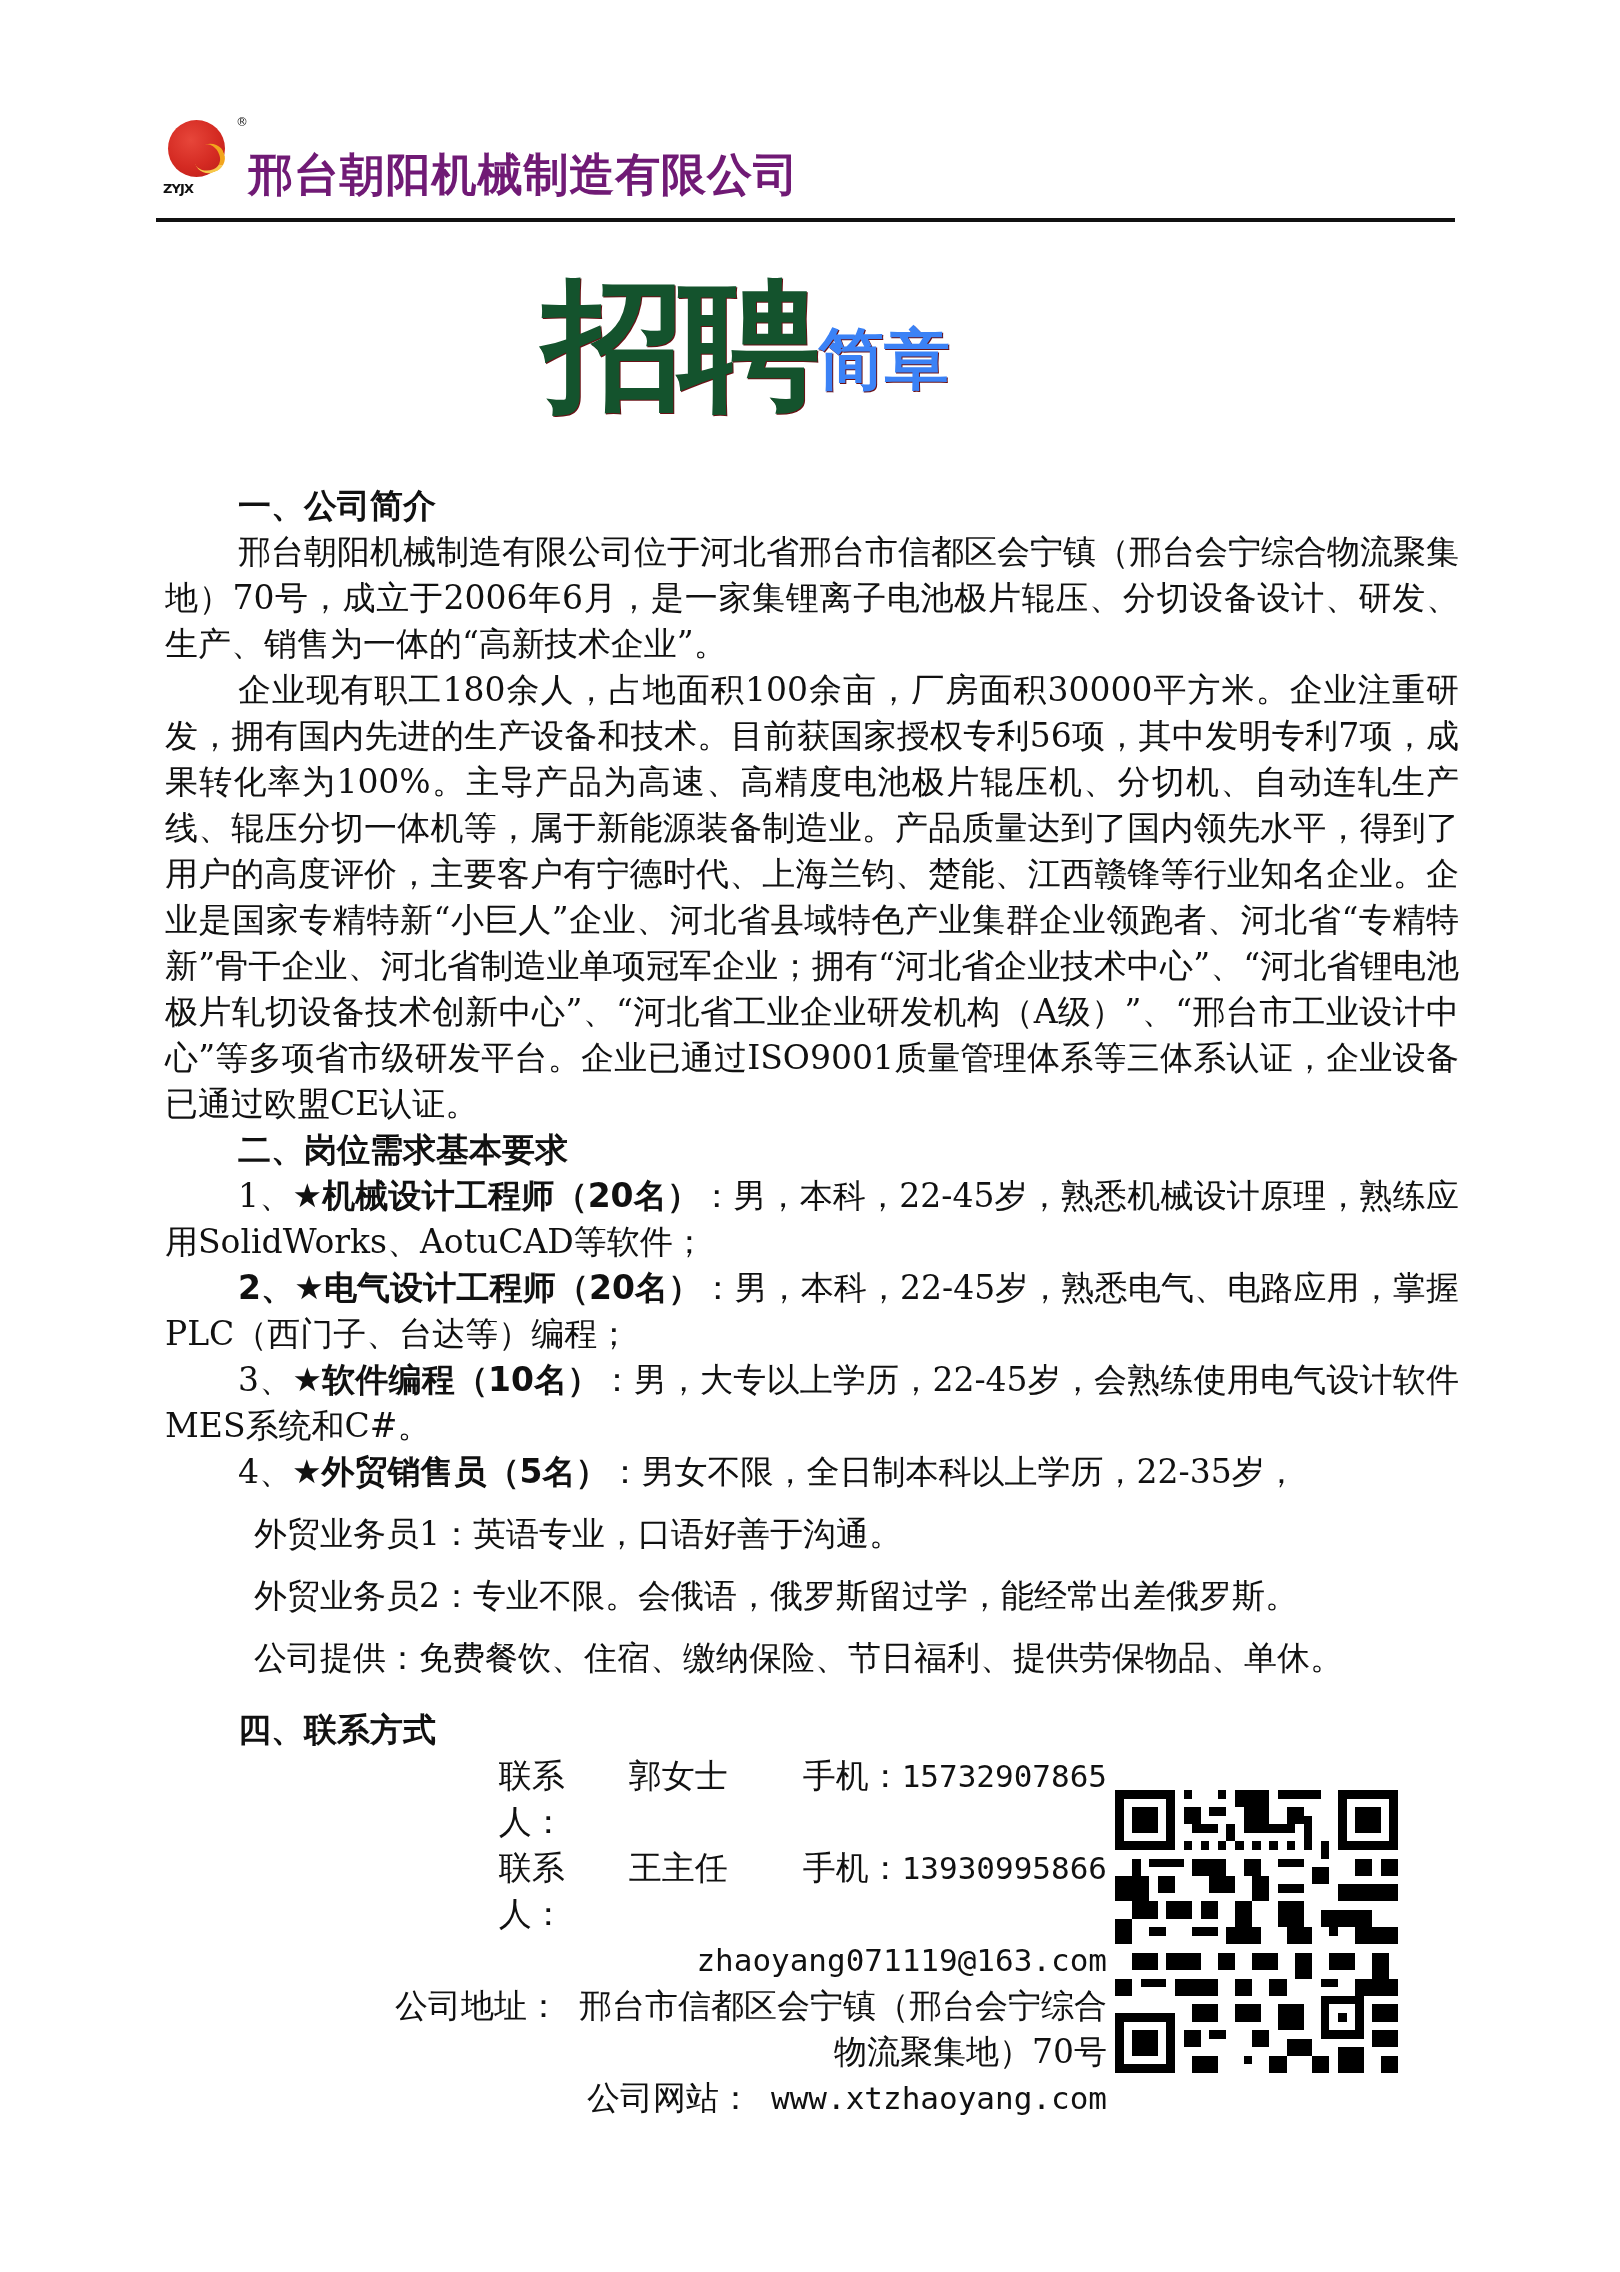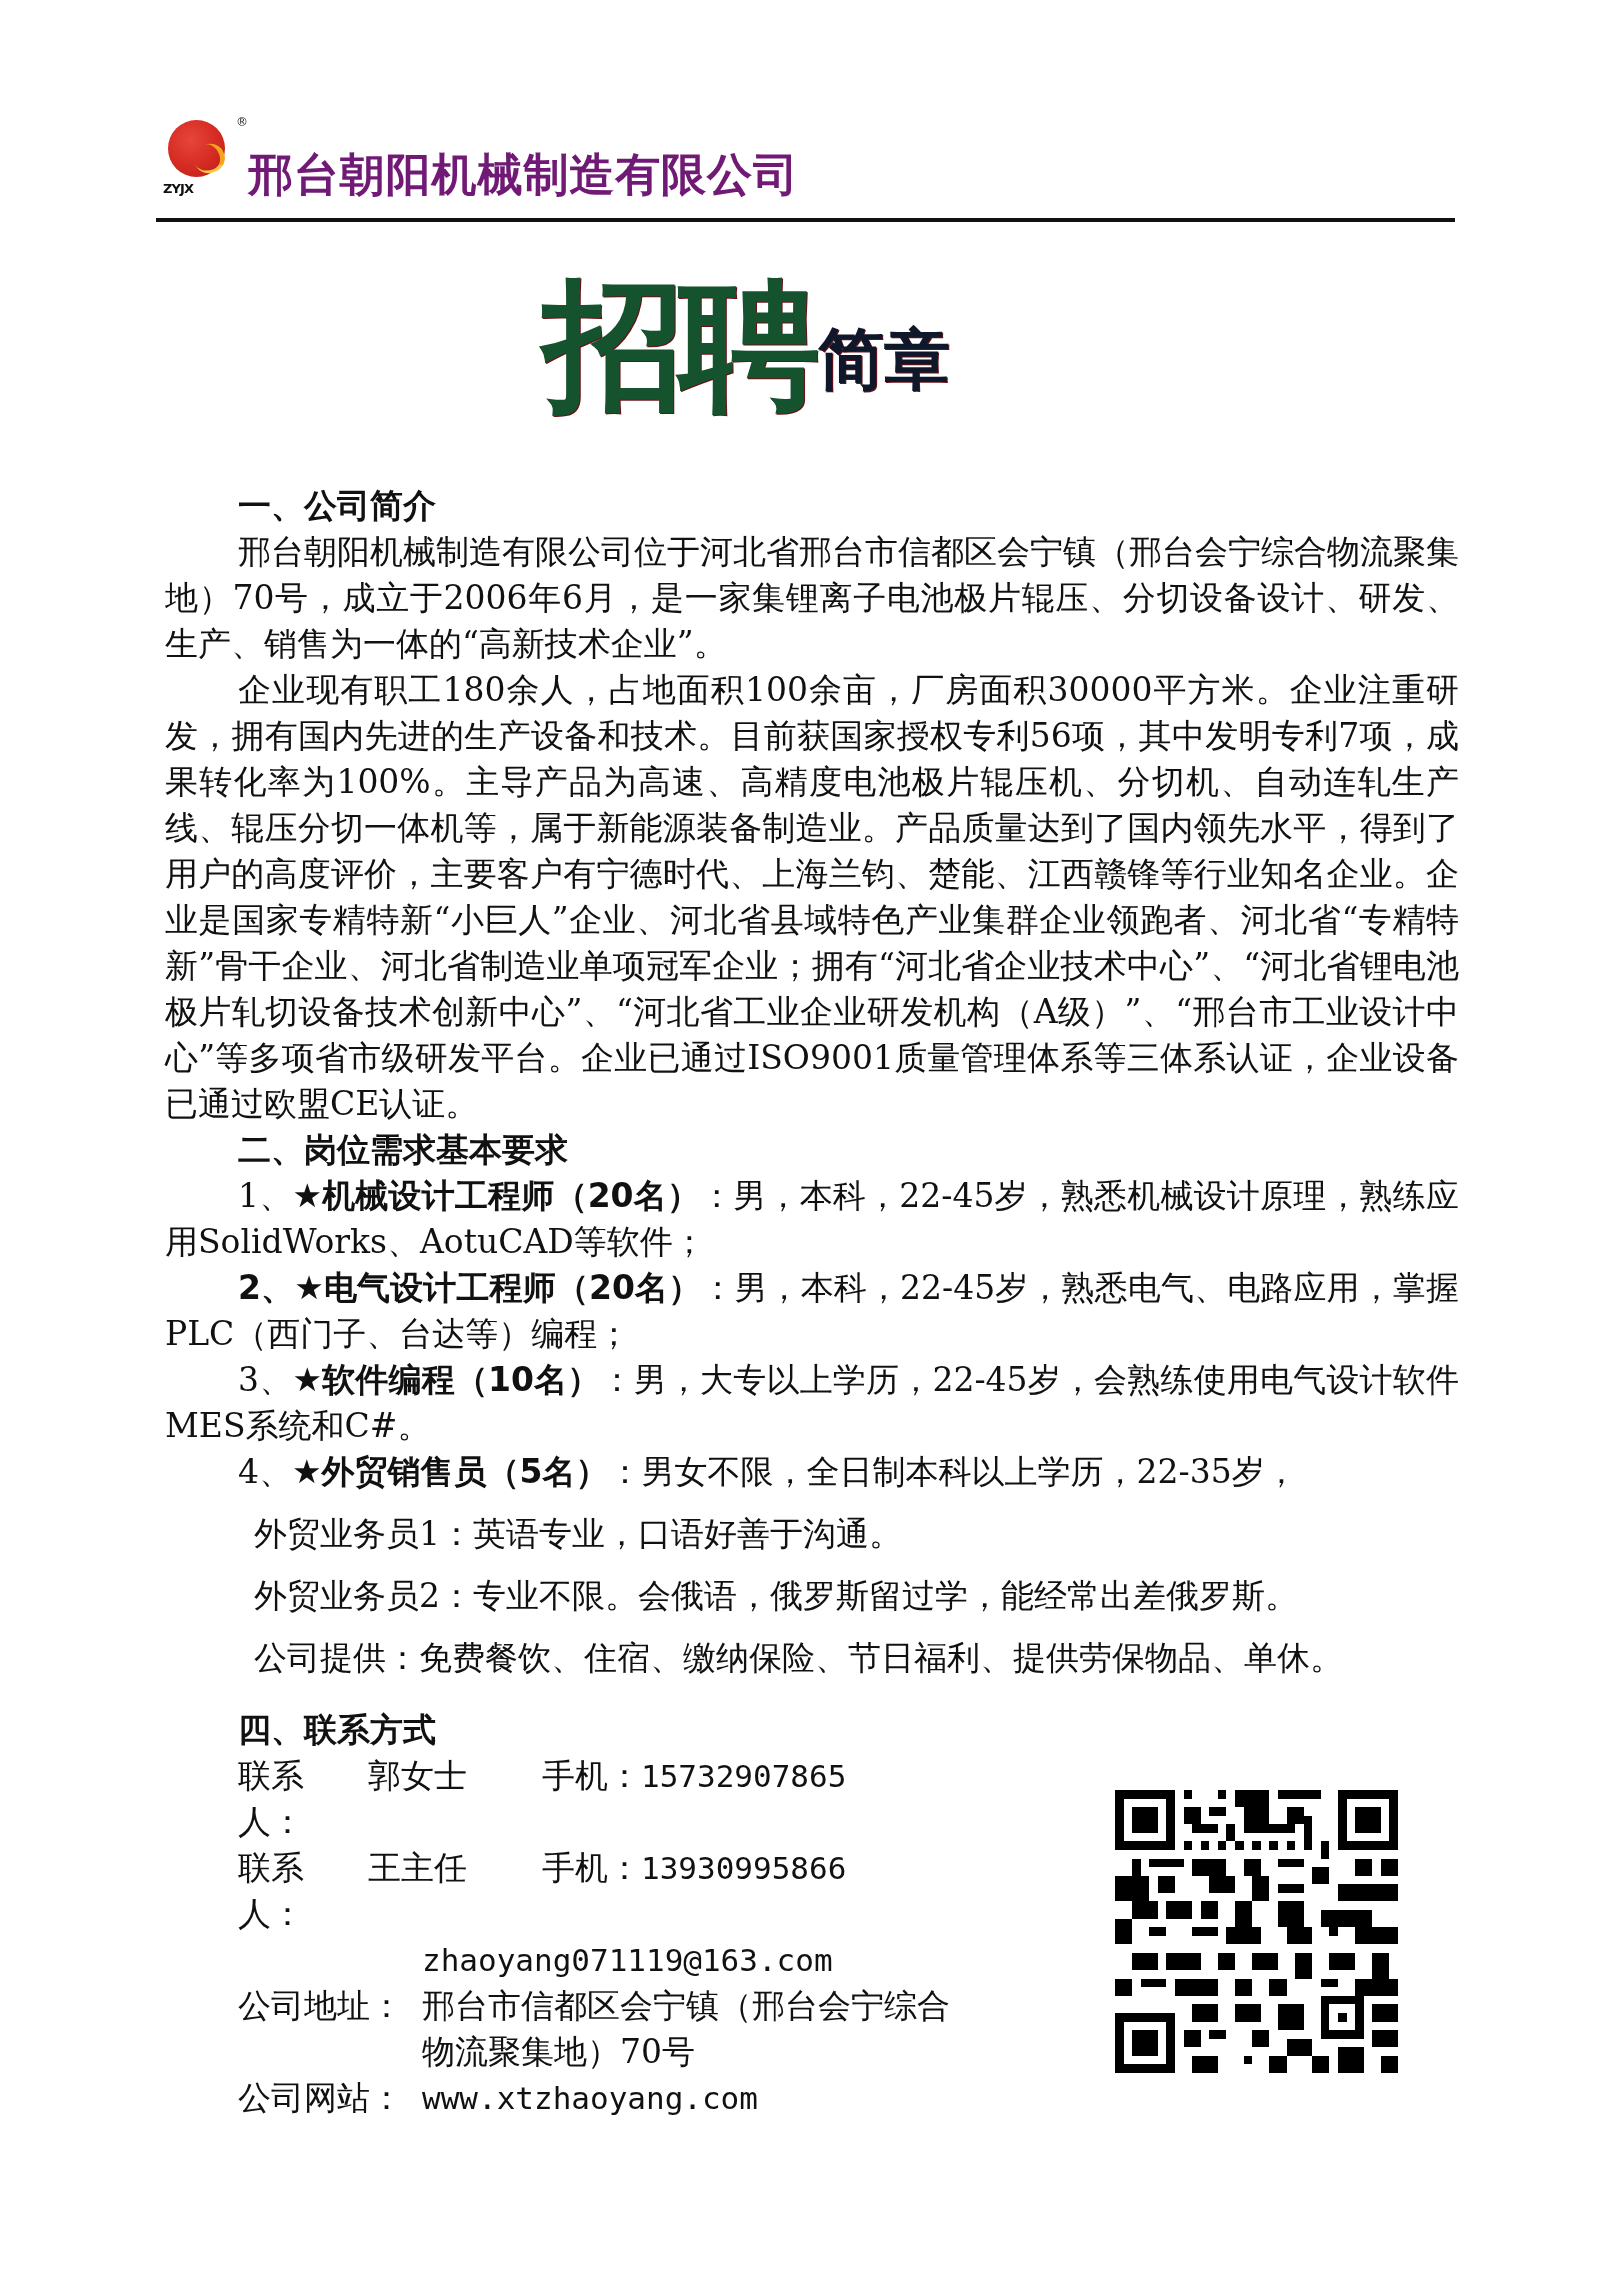--- a/index.html
+++ b/index.html
@@ -14,33 +14,33 @@
     border-right: 5.2px solid #f2a51d; border-bottom: 3.5px solid #f7c84a; transform: rotate(-20deg); }
   .logo-reg { position: absolute; left: 73px; top: 1.7px; font-size: 12px; font-family: "DejaVu Sans", sans-serif; color: #222; }
   .logo-mark { position: absolute; left: 0; top: 68px; font-family: "DejaVu Sans", sans-serif; font-weight: bold; font-size: 13px; letter-spacing: -0.9px; color: #111; text-align: center; }
   .company-name { left: 248px; top: 149px; font-family: "DejaVu Sans", sans-serif; font-weight: bold; font-size: 45px; letter-spacing: 0.9px; color: #701a75; line-height: 52px; }
   .header-rule { left: 156px; top: 218px; width: 1299px; height: 3.5px; background: #111; }
 
   
   .title { left: 543px; top: 245px; height: 174px; display: flex; align-items: flex-end; }
   .title-big { font-family: "DejaVu Sans", sans-serif; font-weight: bold; font-size: 141px; color: #14532d; line-height: 148px;
     letter-spacing: -5.2px; text-shadow: 0.9px 0.9px 0 #6a1015; }
-  .title-small { font-family: "DejaVu Sans", sans-serif; font-weight: bold; font-size: 66px; color: #0f172a; line-height: 87px;
+  .title-small { font-family: "DejaVu Sans", sans-serif; font-weight: bold; font-size: 66px; color: #3b82f6; line-height: 87px;
     margin-left: 3.5px; margin-bottom: 15.6px; text-shadow: 0.9px 0.9px 0 #6a1015; }
 
   
   .content { left: 165px; top: 483px; width: 1294px; font-size: 33px; line-height: 46px; }
   .h { font-family: "DejaVu Sans", sans-serif; font-weight: bold; padding-left: 73px; font-size: 33px; }
   .p { text-indent: 73px; text-align: justify; margin: 0; }
   .pi { padding-left: 73px; margin: 16px; }
   .b { font-family: "DejaVu Sans", sans-serif; font-weight: bold; }
 
   
   .contacts { left: 238px; top: 1753px; width: 869px; font-size: 33px; line-height: 46px; }
-  .crow { display: flex; }
+  .crow { display: flex; justify-content: flex-end; }
   .clabel { width: 184px; flex: none; }
   .cname { width: 174px; flex: none; }
   .cval { font-family: "DejaVu Sans Mono", monospace; font-size: 31px; }
 
   .qr { left: 1115px; top: 1790px; width: 283px; height: 283px; }
 </style>
 </head>
 <body>
 
 <div class="abs logo">

